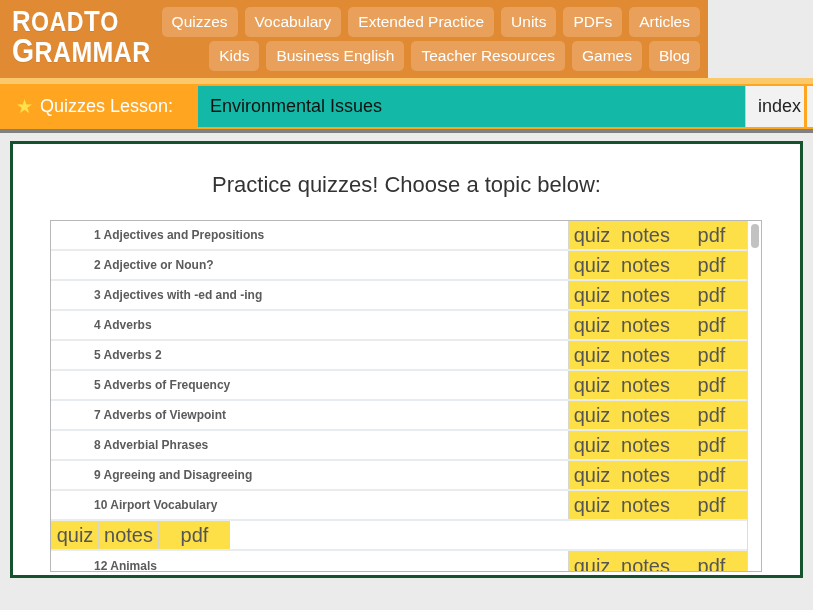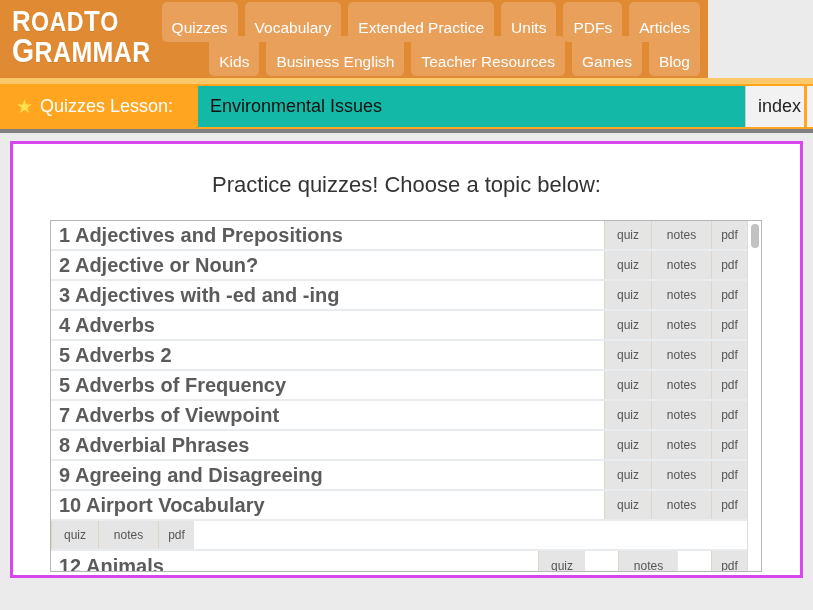--- a/index.html
+++ b/index.html
@@ -61,21 +61,21 @@
     justify-content: flex-end;
     align-items: center;
     gap: 7px;
     height: 34px;
   }
   .nav-pill {
     background: #e8a05a;
     color: #ffffff;
     font-size: 15.5px;
     line-height: 1;
-    padding: 18px 10px 7px 10px;
+    padding: 7px 10px 7px 10px;
     border-radius: 5px;
     white-space: nowrap;
     cursor: pointer;
   }
 
   
   .lesson-strip-top {
     width: 813px;
     height: 6px;
     background: #fbc86a;
@@ -153,21 +153,21 @@
     height: 4px;
     background: #808080;
   }
 
   
   .content-panel {
     margin: 8px 10px 0 10px;
     width: 793px;
     height: 437px;
     background: #ffffff;
-    border: 3px solid #d946ef;
+    border: 3px solid #14532d;
     position: relative;
     overflow: hidden;
   }
 
   .page-title {
     text-align: center;
     font-size: 22px;
     color: #333333;
     padding-top: 28px;
     padding-bottom: 22px;
@@ -194,48 +194,49 @@
     overflow: hidden;
   }
 
   .quiz-row {
     display: flex;
     align-items: stretch;
     height: 30px;
     border-bottom: 2px solid #e9ecef;
     background: #ffffff;
   }
-  .quiz-row:last-child { border-bottom: none; gap: 33px; }
+  .quiz-row:last-child { border-bottom: none; }
 
   .quiz-title {
     flex: 1;
     display: flex;
     align-items: center;
     padding-left: 8px;
-    font-size: 20px;
+    font-size: 12px;
     font-weight: bold;
     color: #5b5b5b;
     white-space: nowrap;
     overflow: hidden;
     cursor: pointer;
+    margin-left: 35px;
   }
 
   .quiz-cell {
-    background: #e5e5e5;
+    background: #fde047;
     color: #555555;
-    font-size: 12px;
+    font-size: 20px;
     display: flex;
     align-items: center;
     justify-content: center;
     border-left: 1px solid #d8d8c8;
     cursor: pointer;
   }
   .cell-quiz  { width: 47px; }
   .cell-notes { width: 60px; }
-  .cell-pdf   { width: 36px; }
+  .cell-pdf   { width: 72px; }
 
   .quiz-scrollbar-track {
     position: absolute;
     right: 0;
     top: 0;
     width: 14px;
     height: 100%;
     background: #ffffff;
     border-left: 1px solid #dddddd;
     cursor: pointer;

